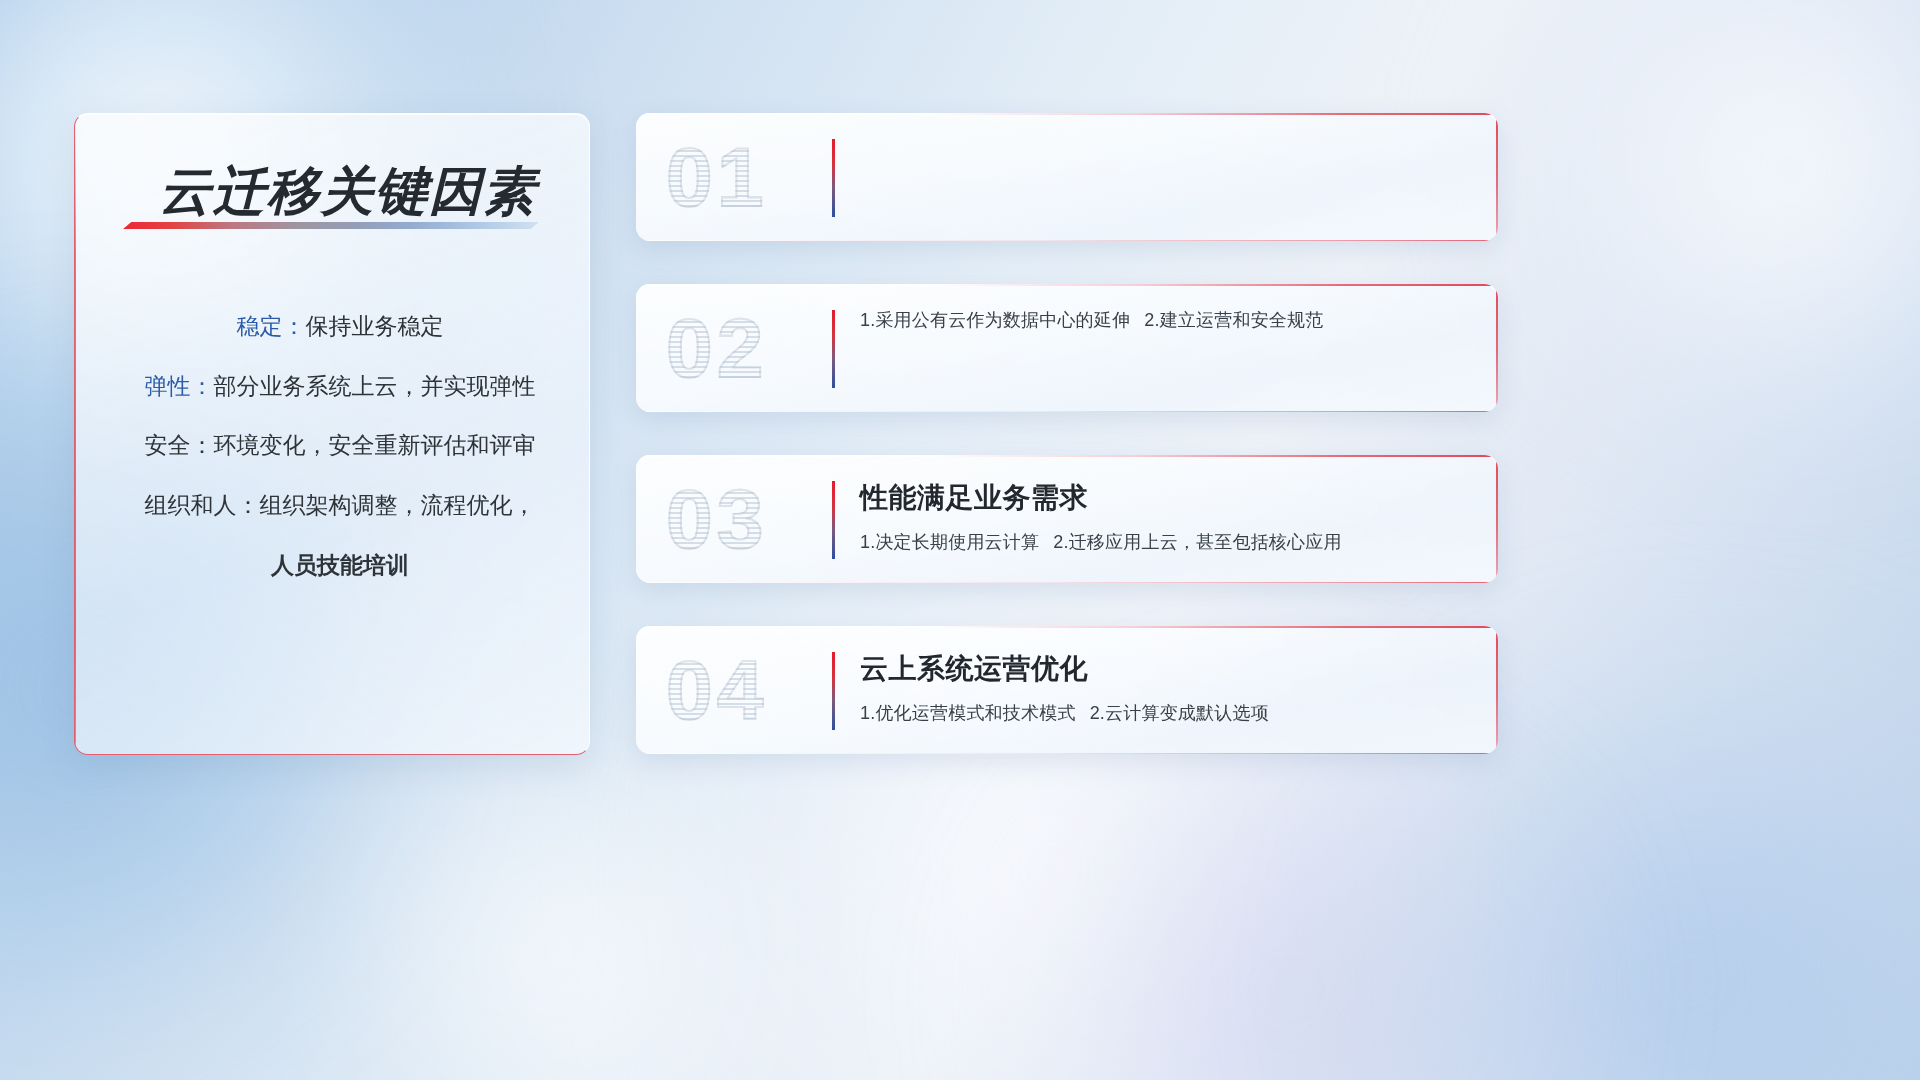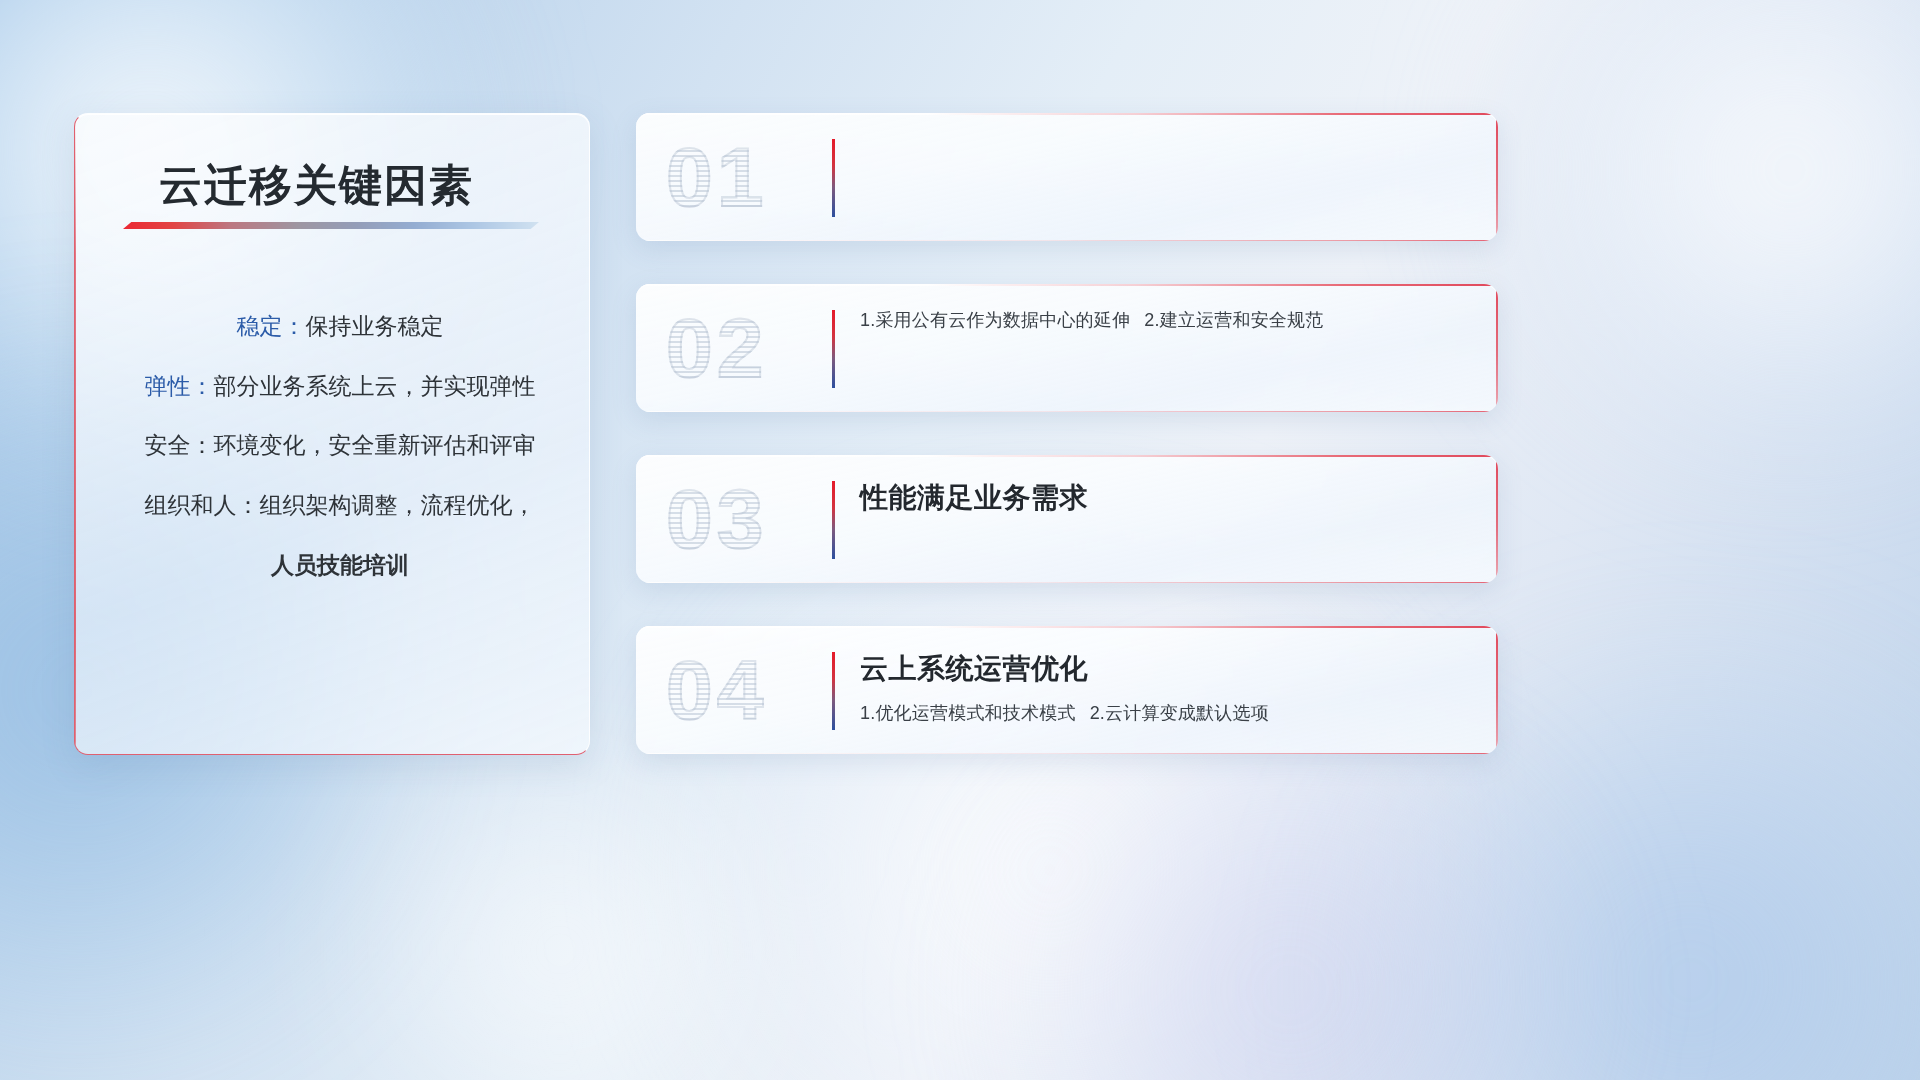--- a/index.html
+++ b/index.html
@@ -62,24 +62,25 @@
     backdrop-filter: blur(2px);
     overflow: hidden;
   }
   .left-panel::after {
     content: ""; position: absolute; left: -1.5px; top: 0; bottom: 0; width: 2px;
     background: linear-gradient(180deg, rgba(224,96,110,0) 0%, rgba(224,96,110,.85) 22%, rgba(224,96,110,.95) 80%, rgba(224,96,110,.7) 100%);
   }
 
   .panel-title {
     position: absolute; left: 84px; top: 43px;
-    font-size: 43px; font-weight: bold;
+    font-size: 52px; font-weight: bold;
     letter-spacing: 2px;
     color: #242a30;
     white-space: nowrap;
+    font-style: italic;
   }
   .title-rule {
     position: absolute; left: 48px; top: 108px;
     width: 416px; height: 7px;
     background: linear-gradient(90deg,
         #ea1c28 0%, #e03a3a 12%, #b8707a 26%,
         #98909c 42%, #8e98b4 56%, #8fa8cf 70%,
         #a9c3e2 84%, #cfe0f0 100%);
     clip-path: polygon(2% 0, 100% 0, 98% 100%, 0% 100%);
     opacity: .95;
@@ -225,20 +226,23 @@
         </div>
       </div>
       <div class="card-bottomline"></div>
     </div>
 
     <div class="card">
       <div class="card-num">03</div>
       <div class="card-bar"></div>
       <div class="card-text">
         <div class="card-heading">性能满足业务需求</div>
+        <div class="card-sub">
+          <span>1.决定长期使用云计算</span><span class="gap"></span><span>2.迁移应用上云，甚至包括核心应用</span>
+        </div>
       </div>
       <div class="card-bottomline"></div>
     </div>
 
     <div class="card">
       <div class="card-num">04</div>
       <div class="card-bar"></div>
       <div class="card-text">
         <div class="card-heading">云上系统运营优化</div>
         <div class="card-sub">

